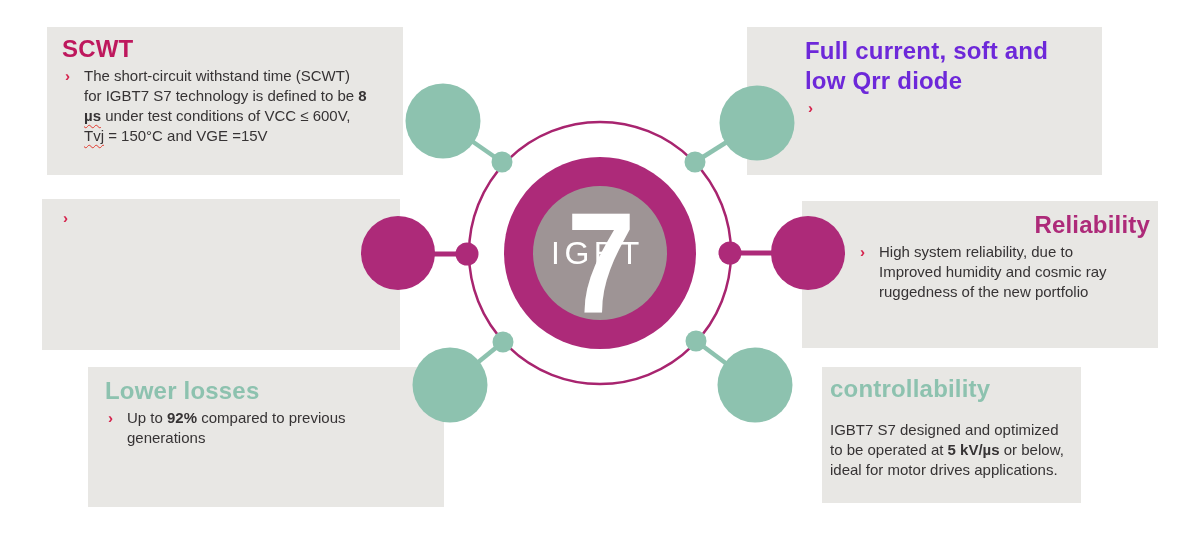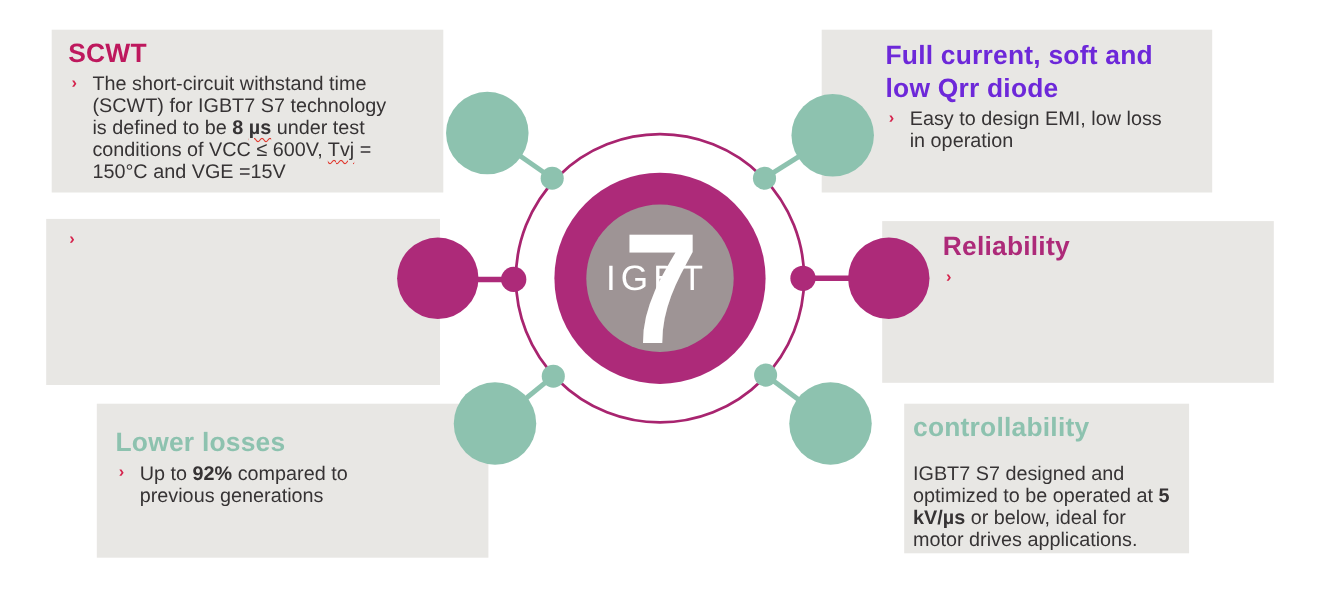--- a/index.html
+++ b/index.html
@@ -3,26 +3,26 @@
 <meta charset="utf-8">
 <style>
   *{margin:0;padding:0;box-sizing:border-box}
   html,body{width:1200px;height:550px}
   body{background:#fff;font-family:"Liberation Sans","DejaVu Sans",sans-serif;overflow:hidden}
   #canvas{position:relative;width:1200px;height:550px;background:#fff}
   .box{position:absolute;background:var(--box_bg);z-index:1}
   .box h2{font-size:24px;line-height:30px;font-weight:bold;margin-bottom:2px;letter-spacing:.2px}
   .row{display:flex;align-items:flex-start}
   .chev{flex:0 0 22px;padding-left:3px;color:var(--bullet);font-weight:bold;font-size:15px;line-height:20px}
-  .body{font-size:18px;line-height:20px;color:var(--body_text)}
+  .body{font-size:15px;line-height:20px;color:var(--body_text)}
   .b{font-weight:bold}
   .sq{text-decoration:underline;text-decoration-style:wavy;text-decoration-color:var(--squiggle);text-decoration-thickness:1px;text-underline-offset:3px}
   .box1{left:47px;top:27px;width:356px;height:148px;padding:7px 8px 0 15px}
   .box2{left:42px;top:199px;width:358px;height:151px;padding:9px 8px 0 18px}
-  .box3{left:88px;top:367px;width:356px;height:140px;padding:21px 8px 0 17px}
+  .box3{left:88px;top:367px;width:356px;height:140px;padding:9px 8px 0 17px}
   .box4{left:747px;top:27px;width:355px;height:148px;padding:9px 8px 0 58px}
   .box5{left:802px;top:201px;width:356px;height:147px;padding:9px 8px 0 55px}
   .box6{left:822px;top:367px;width:259px;height:136px;padding:7px 8px 0 8px}
   .box1 .body{max-width:285px}
   .box2 .body{max-width:275px}
   .box3 .body{max-width:240px}
   .box4 .body{max-width:235px}
   .box5 .body{max-width:255px}
   .box6 .body{max-width:262px;margin-top:16px}
   svg.overlay{position:absolute;left:0;top:0;z-index:5;pointer-events:none}
@@ -58,28 +58,28 @@
     <div class="row">
       <span class="chev">›</span>
       <p class="body"><span>Up to </span><span class="b">92%</span><span> compared to previous generations</span></p>
     </div>
   </section>
 
   <section class="box box4">
     <h2 style="color: #6d28d9;">Full current, soft and low Qrr diode</h2>
     <div class="row">
       <span class="chev">›</span>
-      <p class="body"><span>Easy to design EMI, low loss in operation</span></p>
     </div>
   </section>
 
   <section class="box box5">
-    <h2 style="color: rgb(173, 42, 121);">Reliability</h2>
+    <h2 style="color: rgb(173, 42, 121); text-align: right;">Reliability</h2>
     <div class="row">
       <span class="chev">›</span>
+      <p class="body"><span>High system reliability, due to Improved humidity and cosmic ray ruggedness of the new portfolio</span></p>
     </div>
   </section>
 
   <section class="box box6">
     <h2 style="color: rgb(141, 194, 175);">controllability</h2>
     <p class="body"><span>IGBT7 S7 designed and optimized to be operated at </span><span class="b">5 kV/µs</span><span> or below, ideal for motor drives applications.</span></p>
   </section>
 
   <svg class="overlay" width="1200" height="550" viewBox="0 0 1200 550">
 

